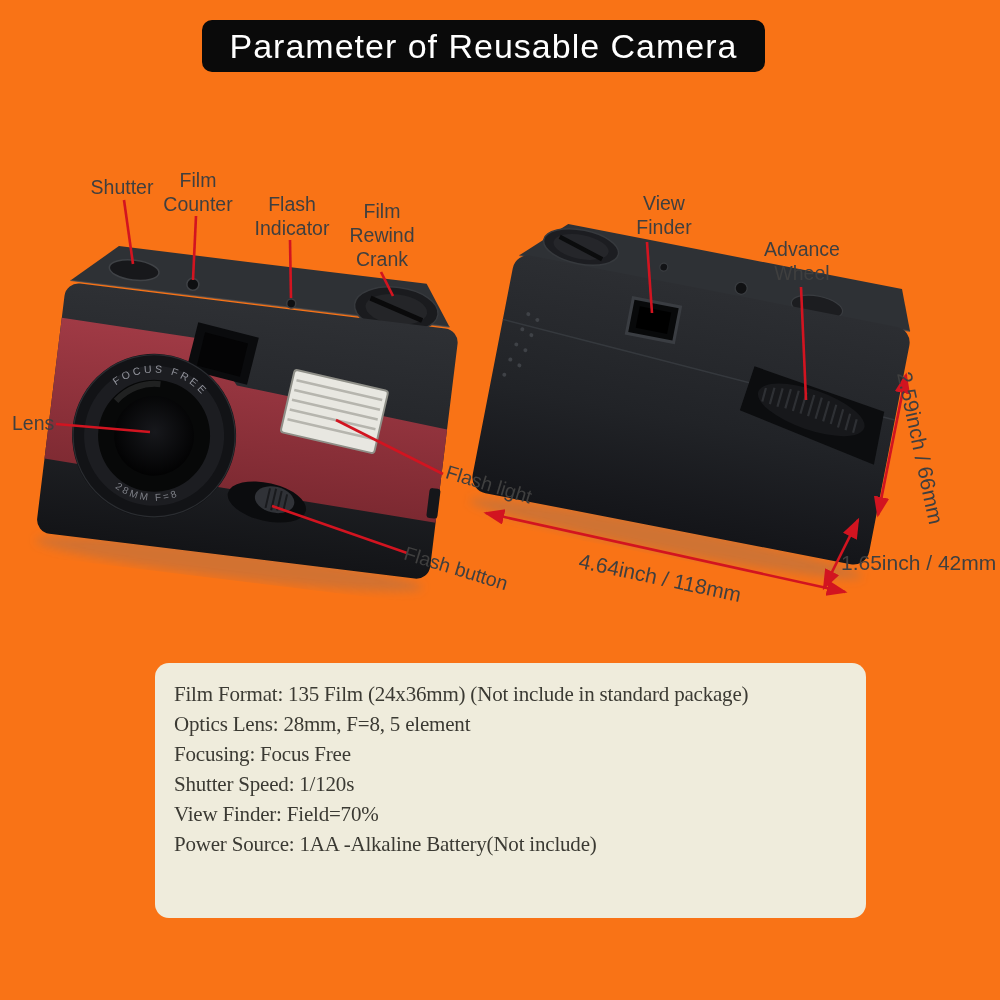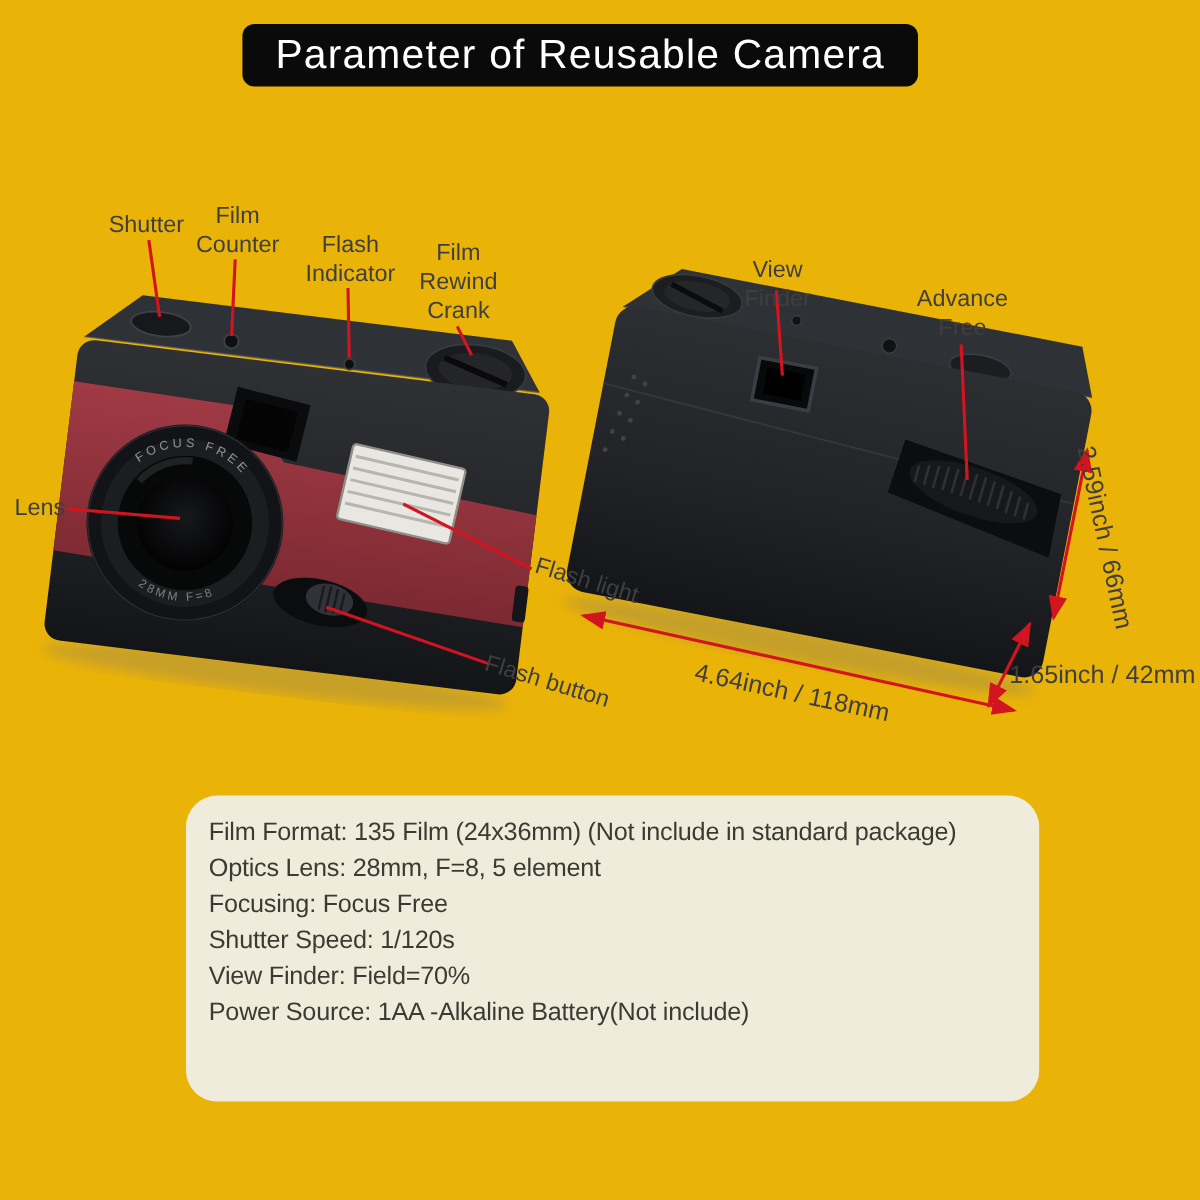--- a/index.html
+++ b/index.html
@@ -1,16 +1,16 @@
 <!DOCTYPE html>
 <html><head>
 <meta charset="utf-8">
 <style>
   html,body{margin:0;padding:0;background:#ffffff;}
-  .stage{position:relative;width:1000px;height:1000px;background:#eab308;overflow:hidden;
+  .stage{position:relative;width:1000px;height:1000px;background:#f97316;overflow:hidden;
          font-family:"Liberation Sans",sans-serif;}
 
   
   .banner{position:absolute;left:202px;top:20px;width:563px;height:52px;background:#0a0a0a;
           border-radius:10px;display:flex;align-items:center;justify-content:center;}
   .banner-text{color:#ffffff;font-size:34px;font-weight:400;letter-spacing:1px;}
 
   
   .front-cam{position:absolute;left:38px;top:238px;width:436px;height:344px;
              transform:rotate(7deg);transform-origin:50% 50%;}
@@ -23,34 +23,34 @@
   
   .plabel{position:absolute;color:#3f3f3f;font-size:19.5px;line-height:24px;text-align:center;
           white-space:nowrap;}
   .plabel span{display:block;}
   .centered{transform:translateX(-50%);}
   .lbl-shutter{left:122px;top:175px;}
   .lbl-film-counter{left:198px;top:168px;}
   .lbl-flash-indicator{left:292px;top:192px;}
   .lbl-film-rewind-crank{left:382px;top:199px;}
   .lbl-lens{left:12px;top:411px;text-align:center;}
-  .lbl-view-finder{left:648px;top:191px;margin-top:22px;}
+  .lbl-view-finder{left:664px;top:191px;}
   .lbl-advance-wheel{left:802px;top:237px;}
   .lbl-flash-light{left:489px;top:484px;transform:translate(-50%,-50%) rotate(17deg);}
   .lbl-flash-button{left:456px;top:568px;transform:translate(-50%,-50%) rotate(17deg);}
 
   
   .dim{position:absolute;color:#3f3f3f;font-size:21px;white-space:nowrap;}
   .dim-width{left:660px;top:578px;transform:translate(-50%,-50%) rotate(12deg);}
   .dim-height{left:920px;top:448px;transform:translate(-50%,-50%) rotate(78deg);}
   .dim-depth{left:841px;top:551px;}
 
   
   .spec-box{position:absolute;left:155px;top:663px;width:711px;height:255px;background:#efecdc;
-            border-radius:26px;box-sizing:border-box;padding:16px 18px 0 19px;}
+            border-radius:14px;box-sizing:border-box;padding:16px 18px 0 19px;font-family:Liberation Serif, serif;}
   .spec-line{color:#3b3a33;font-size:21px;line-height:30px;letter-spacing:-0.2px;white-space:nowrap;}
 </style>
 </head>
 <body>
 
 <div class="stage">
 
   <div class="banner">
     <div class="banner-text">Parameter of Reusable Camera</div>
   </div>
@@ -227,21 +227,21 @@
   </div>
   <div class="plabel lbl-flash-button">
     <span>Flash button</span>
   </div>
   <div class="plabel centered lbl-view-finder">
     <span>View</span>
     <span>Finder</span>
   </div>
   <div class="plabel centered lbl-advance-wheel">
     <span>Advance</span>
-    <span>Free</span>
+    <span>Wheel</span>
   </div>
 
   <div class="dim dim-width">4.64inch / 118mm</div>
   <div class="dim dim-height">2.59inch / 66mm</div>
   <div class="dim dim-depth">1.65inch / 42mm</div>
 
   <div class="spec-box">
     <div class="spec-line">Film Format: 135 Film (24x36mm) (Not include in standard package)</div>
     <div class="spec-line">Optics Lens: 28mm, F=8, 5 element</div>
     <div class="spec-line">Focusing: Focus Free</div>

